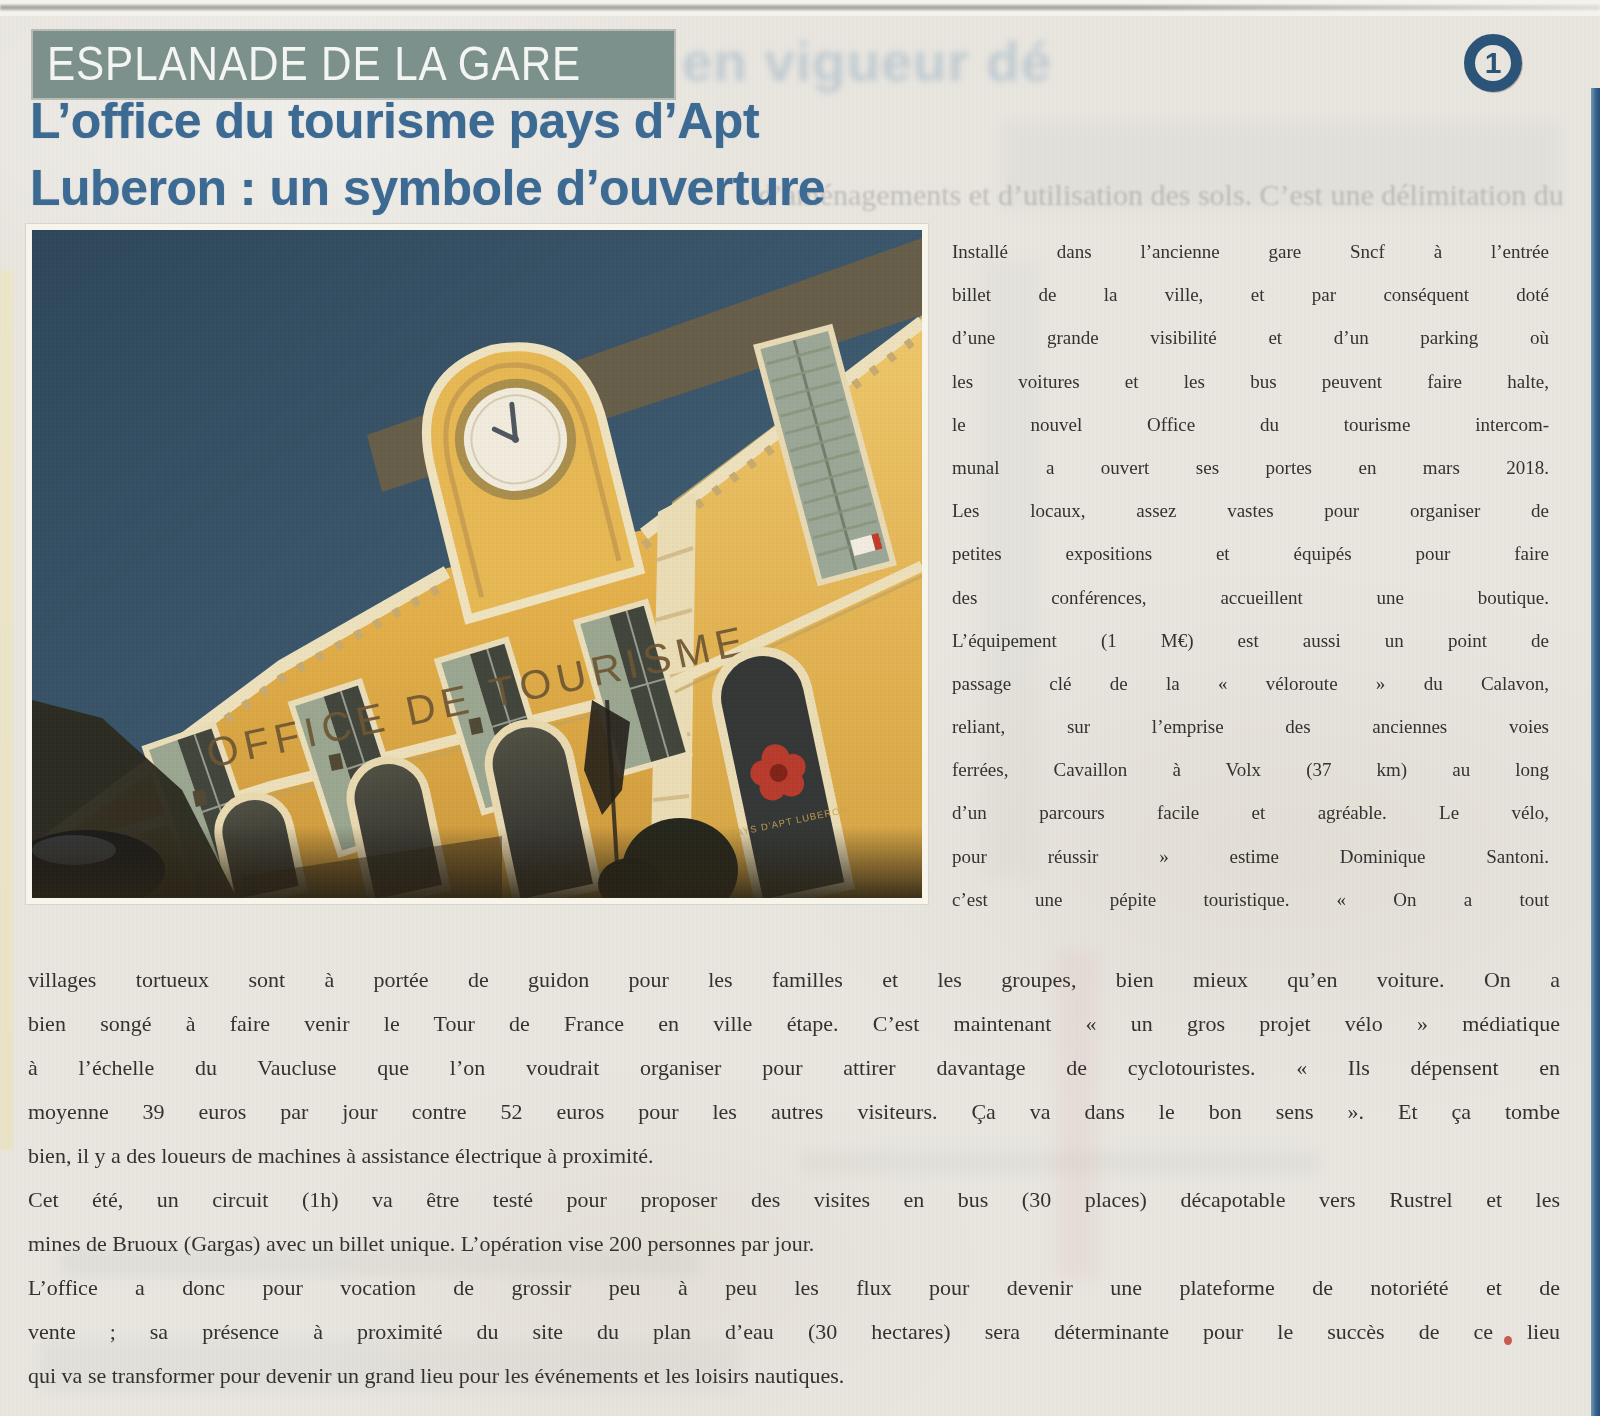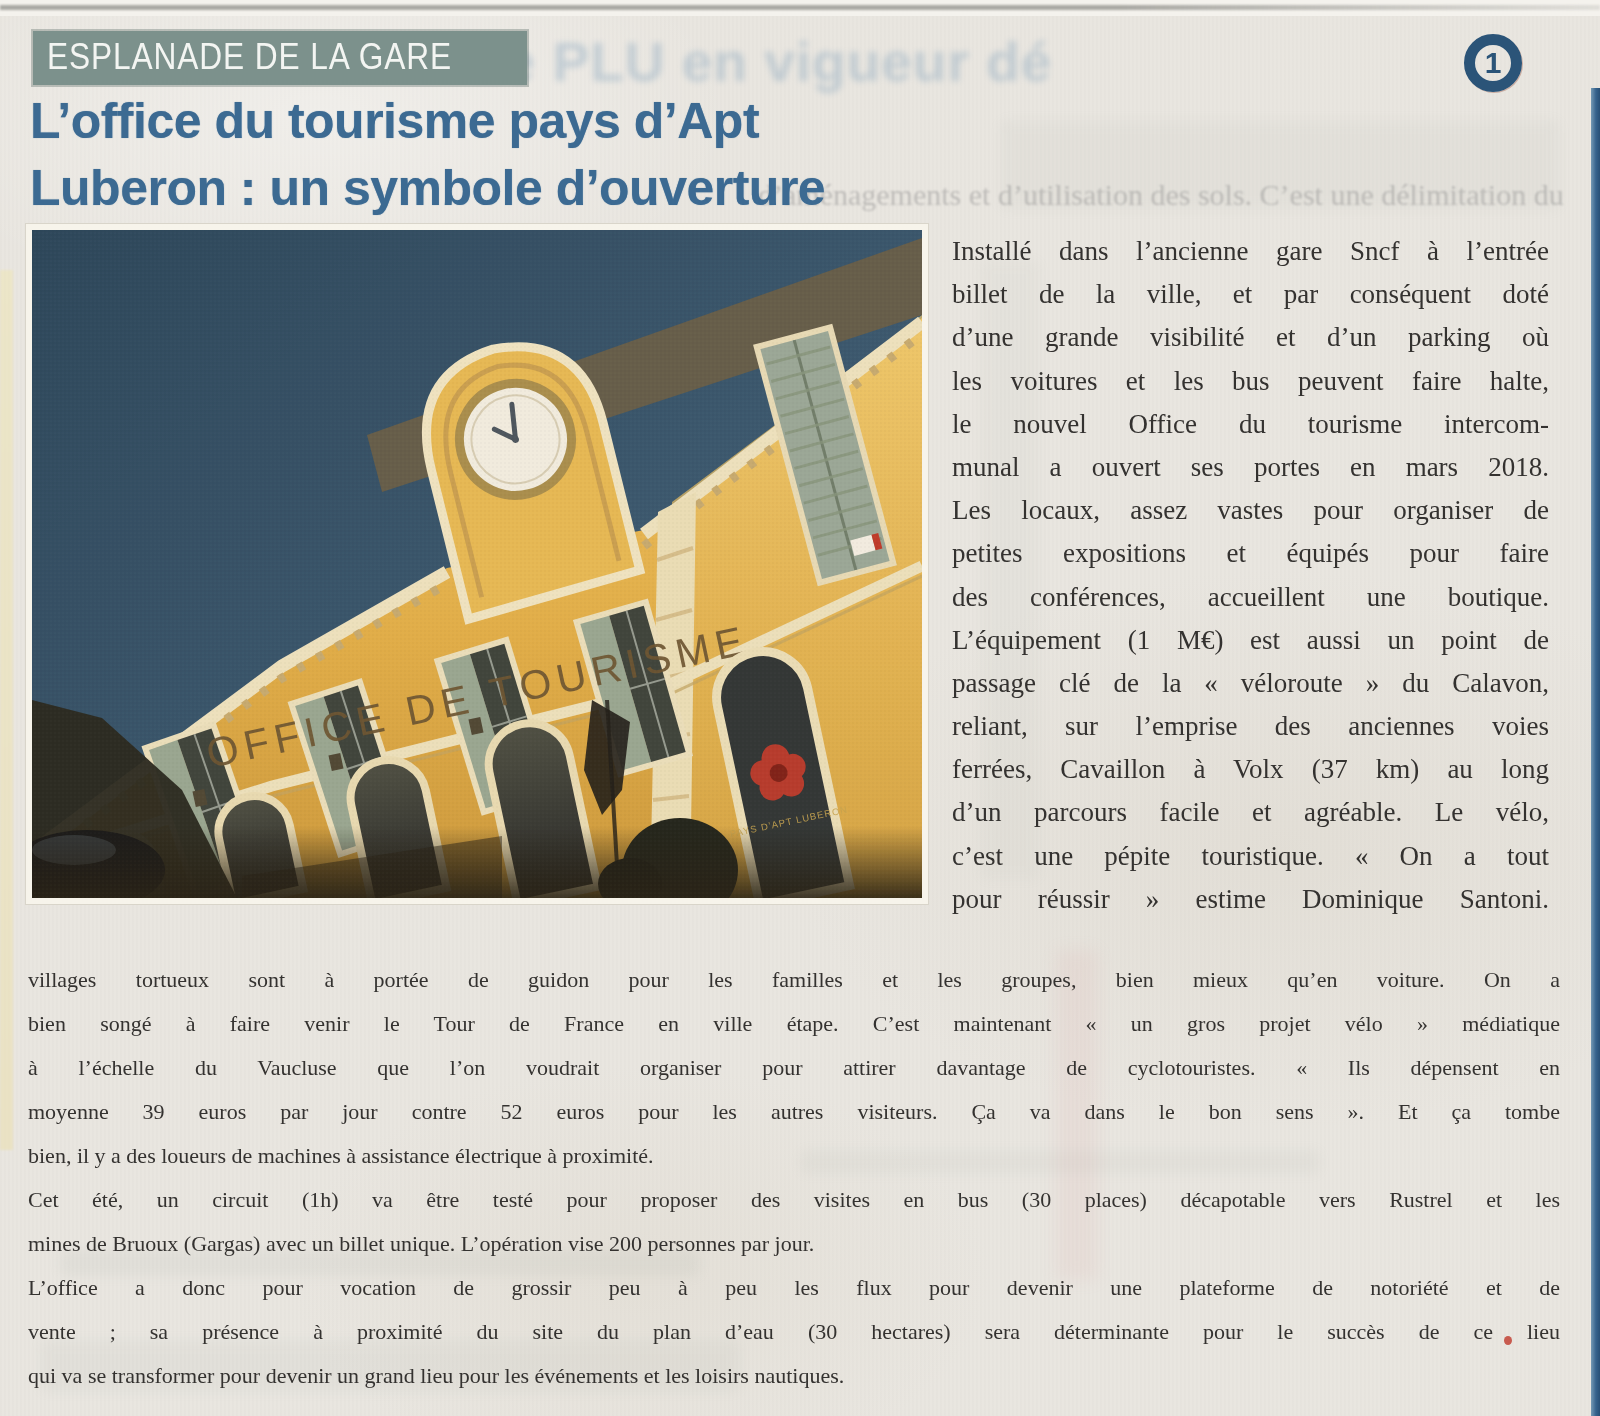--- a/index.html
+++ b/index.html
@@ -38,40 +38,40 @@
   .bb4{left:1000px;top:120px;width:560px;height:90px;opacity:.07;}
   .bb5{left:980px;top:260px;width:60px;height:620px;opacity:.05;}
   .bleed-pink{position:absolute;left:1056px;top:950px;width:42px;height:330px;
     background:#d8a0a0;opacity:.12;filter:blur(8px);}
   .red-dot{position:absolute;left:1504px;top:1336px;width:8px;height:9px;
     background:#c0392b;border-radius:50%;opacity:.8;filter:blur(.5px);}
 
   .kicker{position:absolute;left:33px;top:31px;
     background:#7c918c;color:#f3f5f2;padding:5px 20px 7px 14px;
     box-shadow:0 0 0 2px rgba(90,105,100,.35);
-    font-family:"Liberation Sans",sans-serif;font-size:36px;font-weight:400;}
+    font-family:"Liberation Sans",sans-serif;font-size:48px;font-weight:400;}
   .kicker span{display:inline-block;transform:scaleX(.88);transform-origin:left center;letter-spacing:1px;}
 
   .headline{position:absolute;left:30px;top:88px;margin:0;
     font-family:"Liberation Sans",sans-serif;font-weight:bold;
     font-size:50px;line-height:67px;color:#3c6a92;letter-spacing:-.5px;
     text-shadow:0 0 1px rgba(60,106,146,.6);}
 
   .page-marker{position:absolute;left:1464px;top:34px;width:36px;height:36px;
     border:11px solid #2b5478;border-radius:50%;
     display:flex;align-items:center;justify-content:center;
     font-family:"Liberation Sans",sans-serif;font-weight:bold;font-size:30px;color:#2b5478;
     box-shadow:1px 1px 0 rgba(160,90,70,.4);}
 
   .photo{position:absolute;left:26px;top:224px;width:890px;height:668px;margin:0;
     border:6px solid #f7f4eb;box-shadow:0 0 0 1px #d9d5ca;background:#3a5a73;}
   .photo svg{display:block;width:100%;height:100%;}
 
   .col-text{position:absolute;left:952px;top:230px;width:597px;
-    font-size:27px;color:#343230;}
+    font-size:19px;color:#343230;}
   .col-text .line{height:43.2px;line-height:43.2px;white-space:nowrap;overflow:visible;}
   .full-text{position:absolute;left:28px;top:958px;width:1532px;
     font-size:22px;color:#343230;}
   .full-text .line{height:44px;line-height:44px;white-space:nowrap;overflow:visible;}
   .line.just{text-align:justify;text-align-last:justify;white-space:normal;
     height:auto;min-height:43.2px;}
   .col-text .line.just{line-height:43.2px;height:43.2px;overflow:hidden;}
   .full-text .line.just{line-height:44px;height:44px;overflow:hidden;}
 </style>
 </head>
@@ -259,22 +259,22 @@
       <div class="line just">le nouvel Office du tourisme intercom-</div>
       <div class="line just">munal a ouvert ses portes en mars 2018.</div>
       <div class="line just">Les locaux, assez vastes pour organiser de</div>
       <div class="line just">petites expositions et équipés pour faire</div>
       <div class="line just">des conférences, accueillent une boutique.</div>
       <div class="line just">L’équipement (1 M€) est aussi un point de</div>
       <div class="line just">passage clé de la « véloroute » du Calavon,</div>
       <div class="line just">reliant, sur l’emprise des anciennes voies</div>
       <div class="line just">ferrées, Cavaillon à Volx (37 km) au long</div>
       <div class="line just">d’un parcours facile et agréable. Le vélo,</div>
+      <div class="line just">pour réussir » estime Dominique Santoni.</div>
       <div class="line just">c’est une pépite touristique. « On a tout</div>
-      <div class="line just">pour réussir » estime Dominique Santoni.</div>
     </div>
 
   <div class="full-text">
 
   <div class="line just">villages tortueux sont à portée de guidon pour les familles et les groupes, bien mieux qu’en voiture. On a</div>
       <div class="line just">bien songé à faire venir le Tour de France en ville étape. C’est maintenant « un gros projet vélo » médiatique</div>
       <div class="line just">à l’échelle du Vaucluse que l’on voudrait organiser pour attirer davantage de cyclotouristes. « Ils dépensent en</div>
       <div class="line just">moyenne 39 euros par jour contre 52 euros pour les autres visiteurs. Ça va dans le bon sens ». Et ça tombe</div>
       <div class="line">bien, il y a des loueurs de machines à assistance électrique à proximité.</div>
       <div class="line just">Cet été, un circuit (1h) va être testé pour proposer des visites en bus (30 places) décapotable vers Rustrel et les</div>

